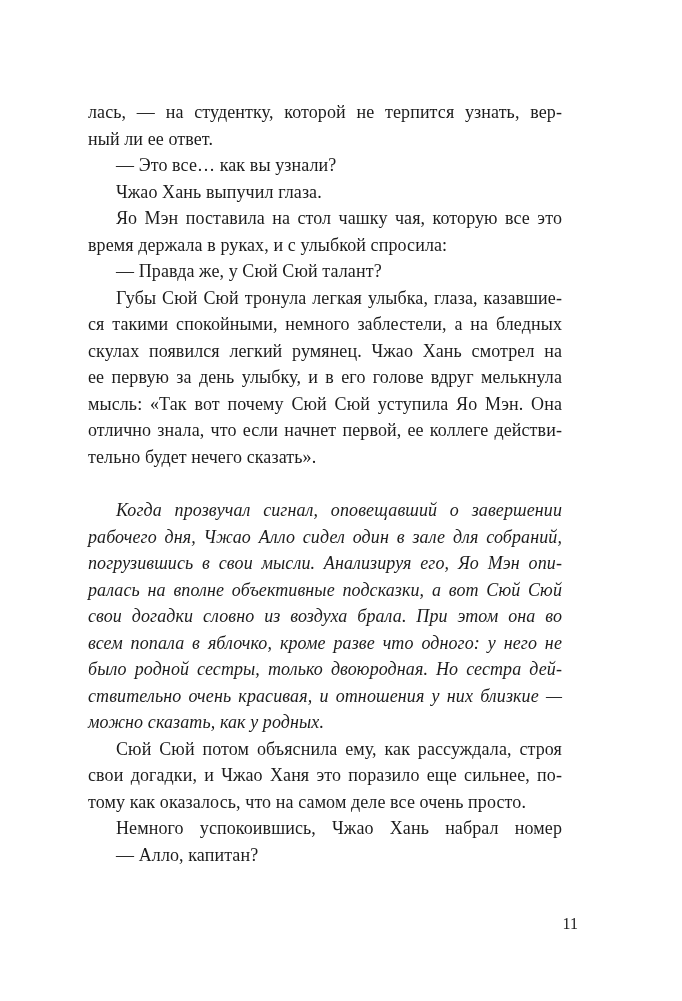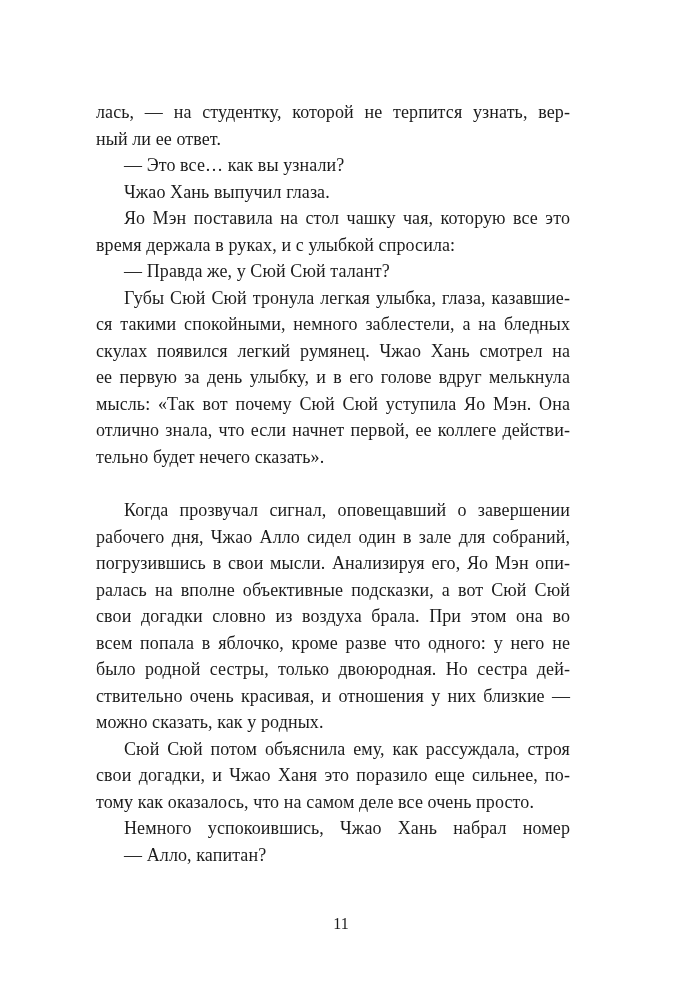--- a/index.html
+++ b/index.html
@@ -15,52 +15,53 @@
     color: #1c1c1c;
     overflow: hidden;
   }
   .book-page {
     position: absolute;
     inset: 0;
     background: #ffffff;
   }
   .text-block {
     position: absolute;
-    left: 96px;
+    left: 88px;
     top: 99px;
     width: 474px;
     font-size: 18px;
     line-height: 26.5px;
     letter-spacing: 0.1px;
   }
   .paragraph {
     margin: 0;
     padding: 0;
   }
   .paragraph.space-before {
     margin-top: 27px;
+    font-style: italic;
   }
   .paragraph.indent .line:first-child {
     text-indent: 28px;
   }
   .line {
     text-align: justify;
     text-align-last: justify;
     text-justify: inter-word;
     white-space: normal;
   }
   .line.last {
     text-align-last: left;
   }
   .page-number {
     position: absolute;
     left: 104px;
     top: 914px;
     width: 474px;
-    text-align: center;
+    text-align: right;
     font-size: 16px;
     line-height: 20px;
     color: #1c1c1c;
   }
 </style>
 </head>
 <body>
 
 <div class="book-page">
   <div class="text-block">

